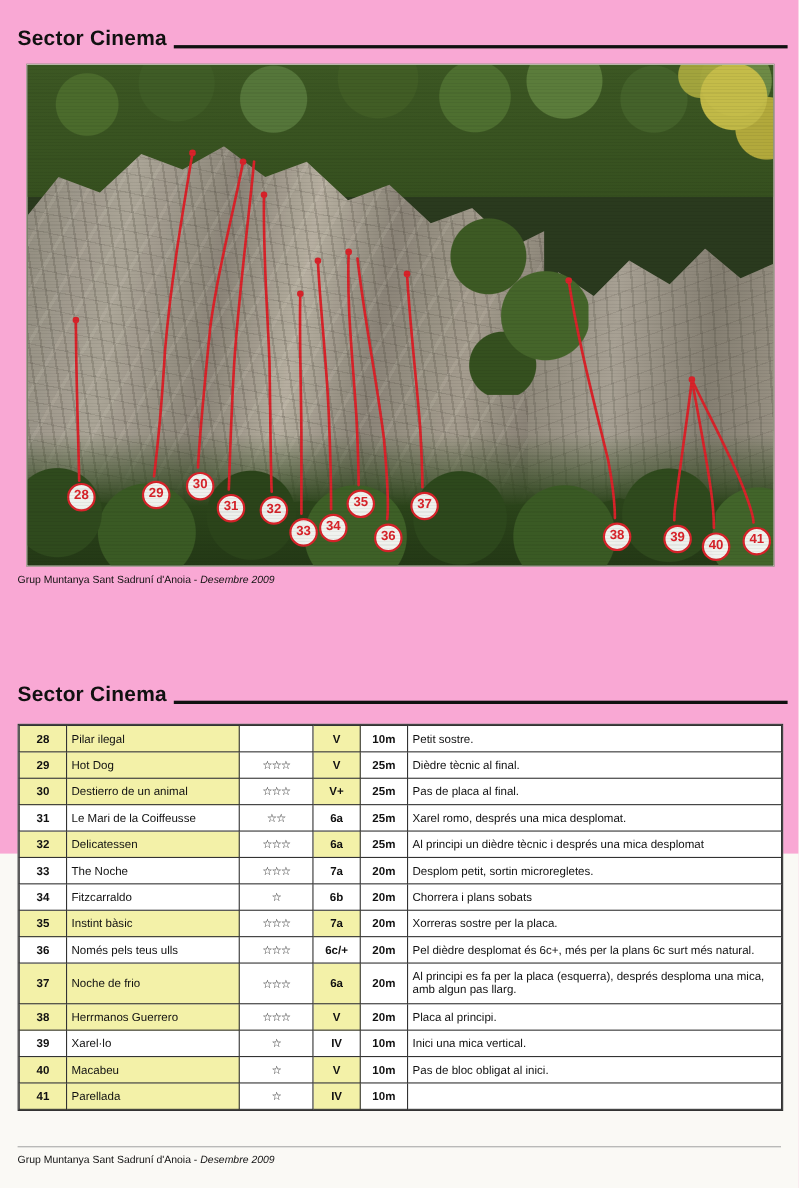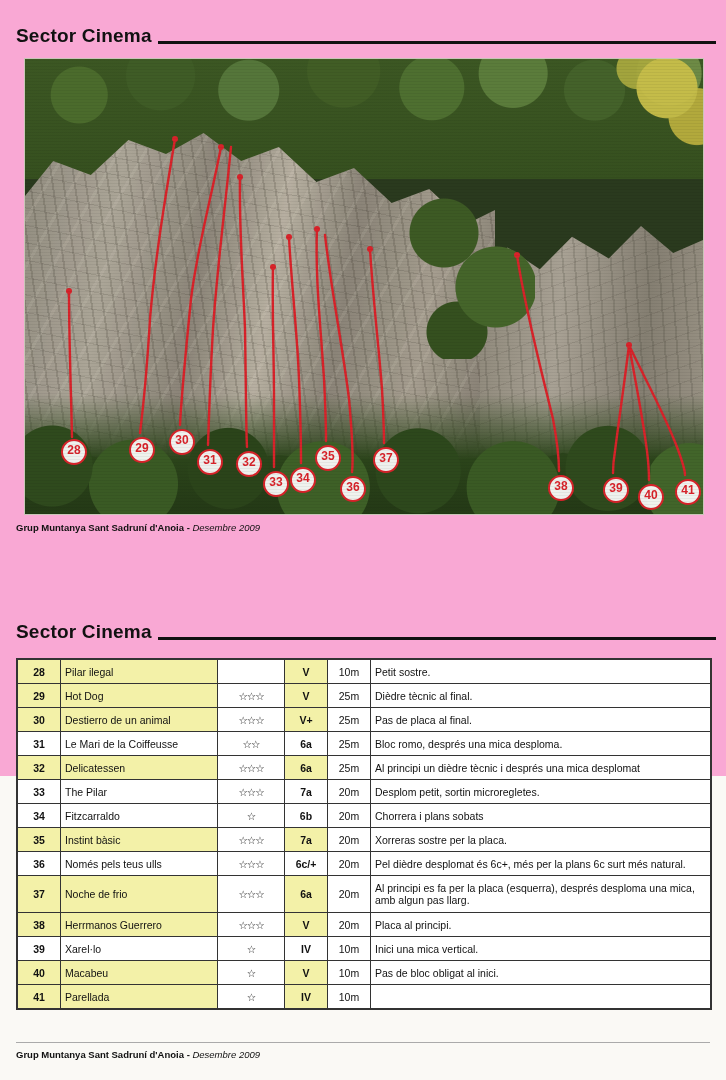--- a/index.html
+++ b/index.html
@@ -168,21 +168,21 @@
     text-align: center;
     font-family: "Liberation Sans", sans-serif;
   }
 
   
   .credit {
     position: absolute;
     left: 16px;
     font-size: 9.5px;
   }
-  .credit b { font-weight: bold; text-align: center; }
+  .credit b { font-weight: normal; text-align: center; }
   .credit i { font-style: italic; text-align: center; }
   #credit1 { top: 522px; }
   #credit2 { top: 1049px; }
 
   
   .table-wrap {
     position: absolute;
     left: 16px;
     top: 658px;
     width: 694px;
@@ -198,21 +198,21 @@
     border: 1px solid #333;
     font-size: 10.5px;
     padding: 3px 4px;
     vertical-align: middle;
     height: 17px;
   }
   td.c-num   { width: 34px;  text-align: center; font-weight: bold; font-size: 10.5px; }
   td.c-name  { width: 148px; font-weight: normal; }
   td.c-stars { width: 58px;  text-align: center; letter-spacing: -1px; font-size: 10px; }
   td.c-grade { width: 34px;  text-align: center; font-weight: bold; }
-  td.c-len   { width: 34px;  text-align: center; font-weight: normal; font-size: 10px; }
+  td.c-len   { width: 34px;  text-align: center; font-weight: bold; font-size: 10px; }
   td.c-desc  { text-align: left; font-weight: normal; }
 
   tr.hl td.c-num,
   tr.hl td.c-name,
   tr.hl td.c-grade { background: #f3f1a8; }
 
   tr.tall td { height: 30px; }
 
   
   .bottom-rule {
@@ -332,33 +332,33 @@
             <td class="c-grade">V+</td>
             <td class="c-len">25m</td>
             <td class="c-desc">Pas de placa al final.</td>
           </tr>
           <tr class="">
             <td class="c-num">31</td>
             <td class="c-name">Le Mari de la Coiffeusse</td>
             <td class="c-stars">☆☆</td>
             <td class="c-grade">6a</td>
             <td class="c-len">25m</td>
-            <td class="c-desc">Bloc romo, després una mica desploma.</td>
+            <td class="c-desc">Xarel romo, després una mica desplomat.</td>
           </tr>
           <tr class="hl ">
             <td class="c-num">32</td>
             <td class="c-name">Delicatessen</td>
             <td class="c-stars">☆☆☆</td>
             <td class="c-grade">6a</td>
             <td class="c-len">25m</td>
             <td class="c-desc">Al principi un dièdre tècnic i després una mica desplomat</td>
           </tr>
           <tr class="">
             <td class="c-num">33</td>
-            <td class="c-name">The Pilar</td>
+            <td class="c-name">The Noche</td>
             <td class="c-stars">☆☆☆</td>
             <td class="c-grade">7a</td>
             <td class="c-len">20m</td>
             <td class="c-desc">Desplom petit, sortin microregletes.</td>
           </tr>
           <tr class="">
             <td class="c-num">34</td>
             <td class="c-name">Fitzcarraldo</td>
             <td class="c-stars">☆</td>
             <td class="c-grade">6b</td>

